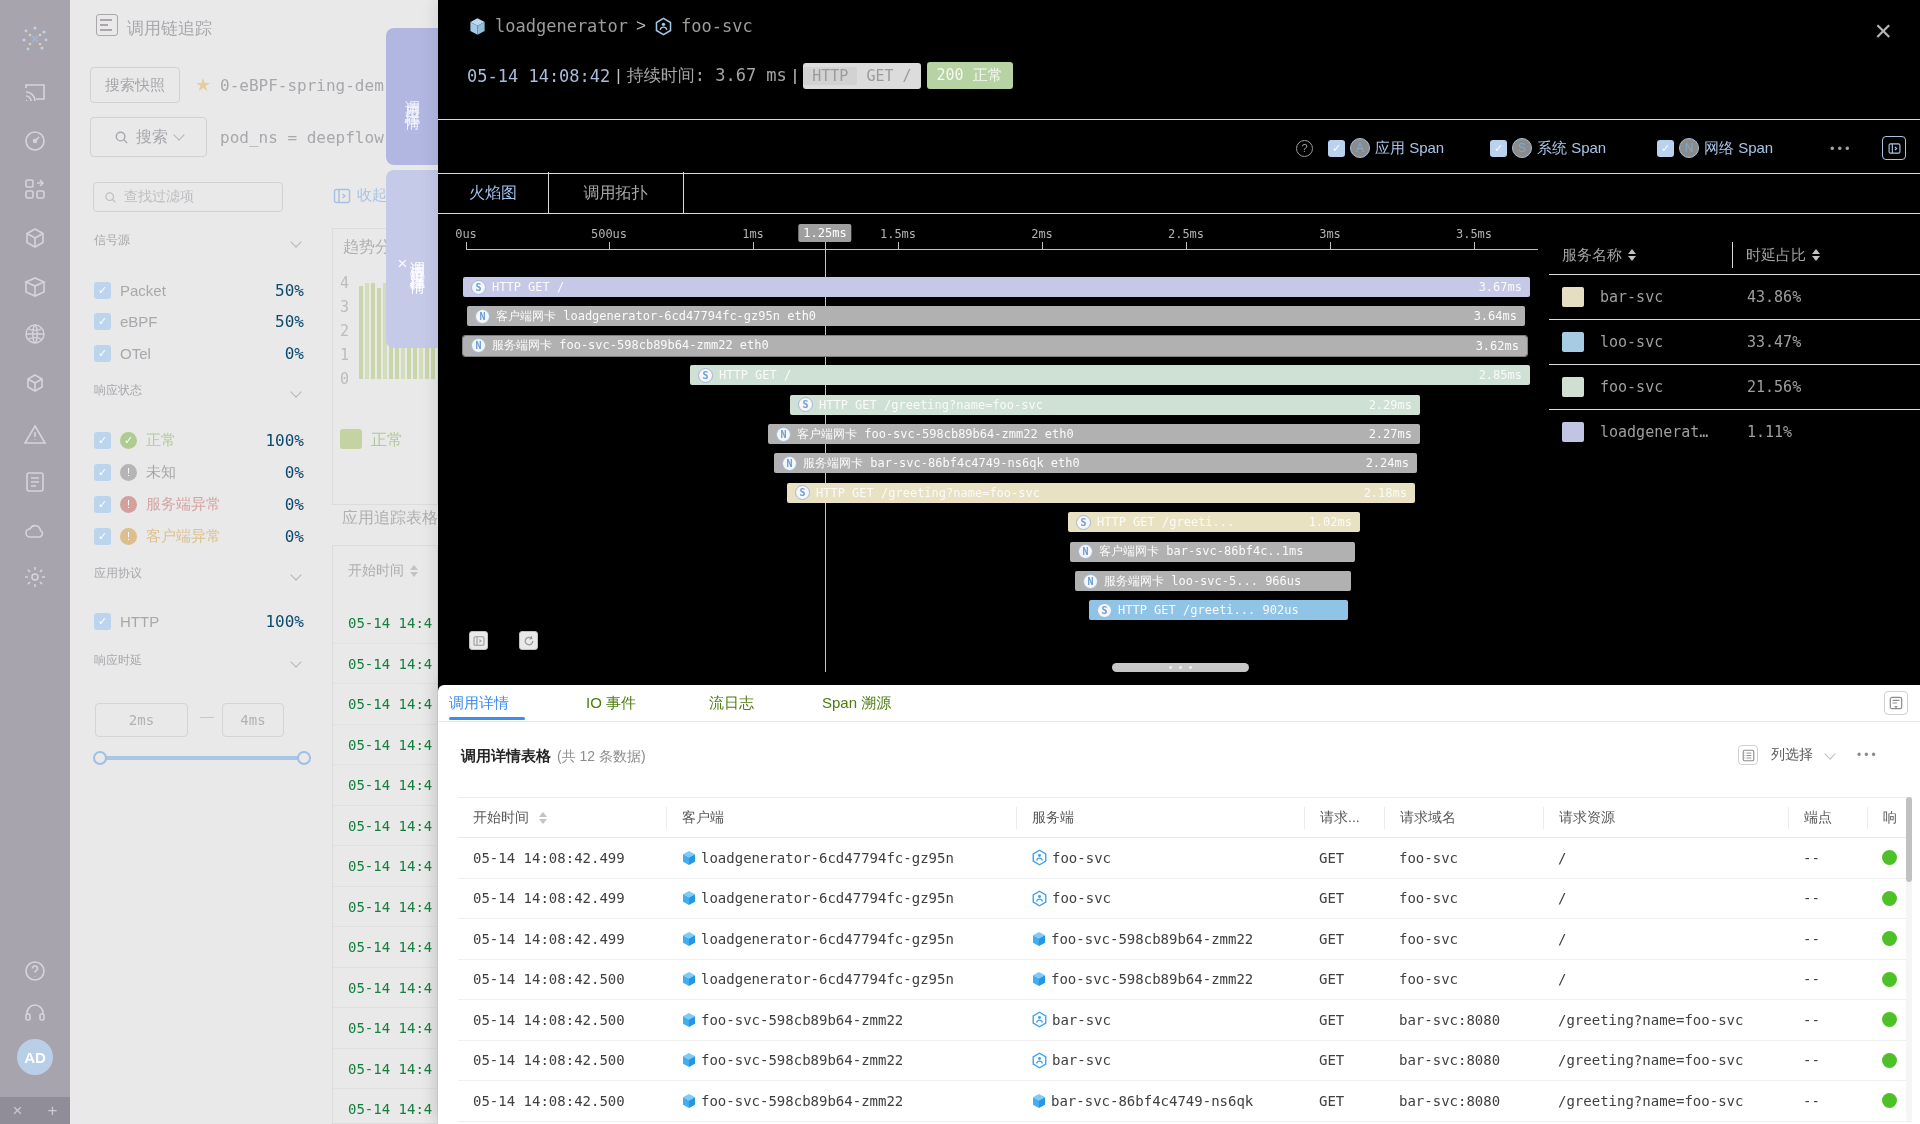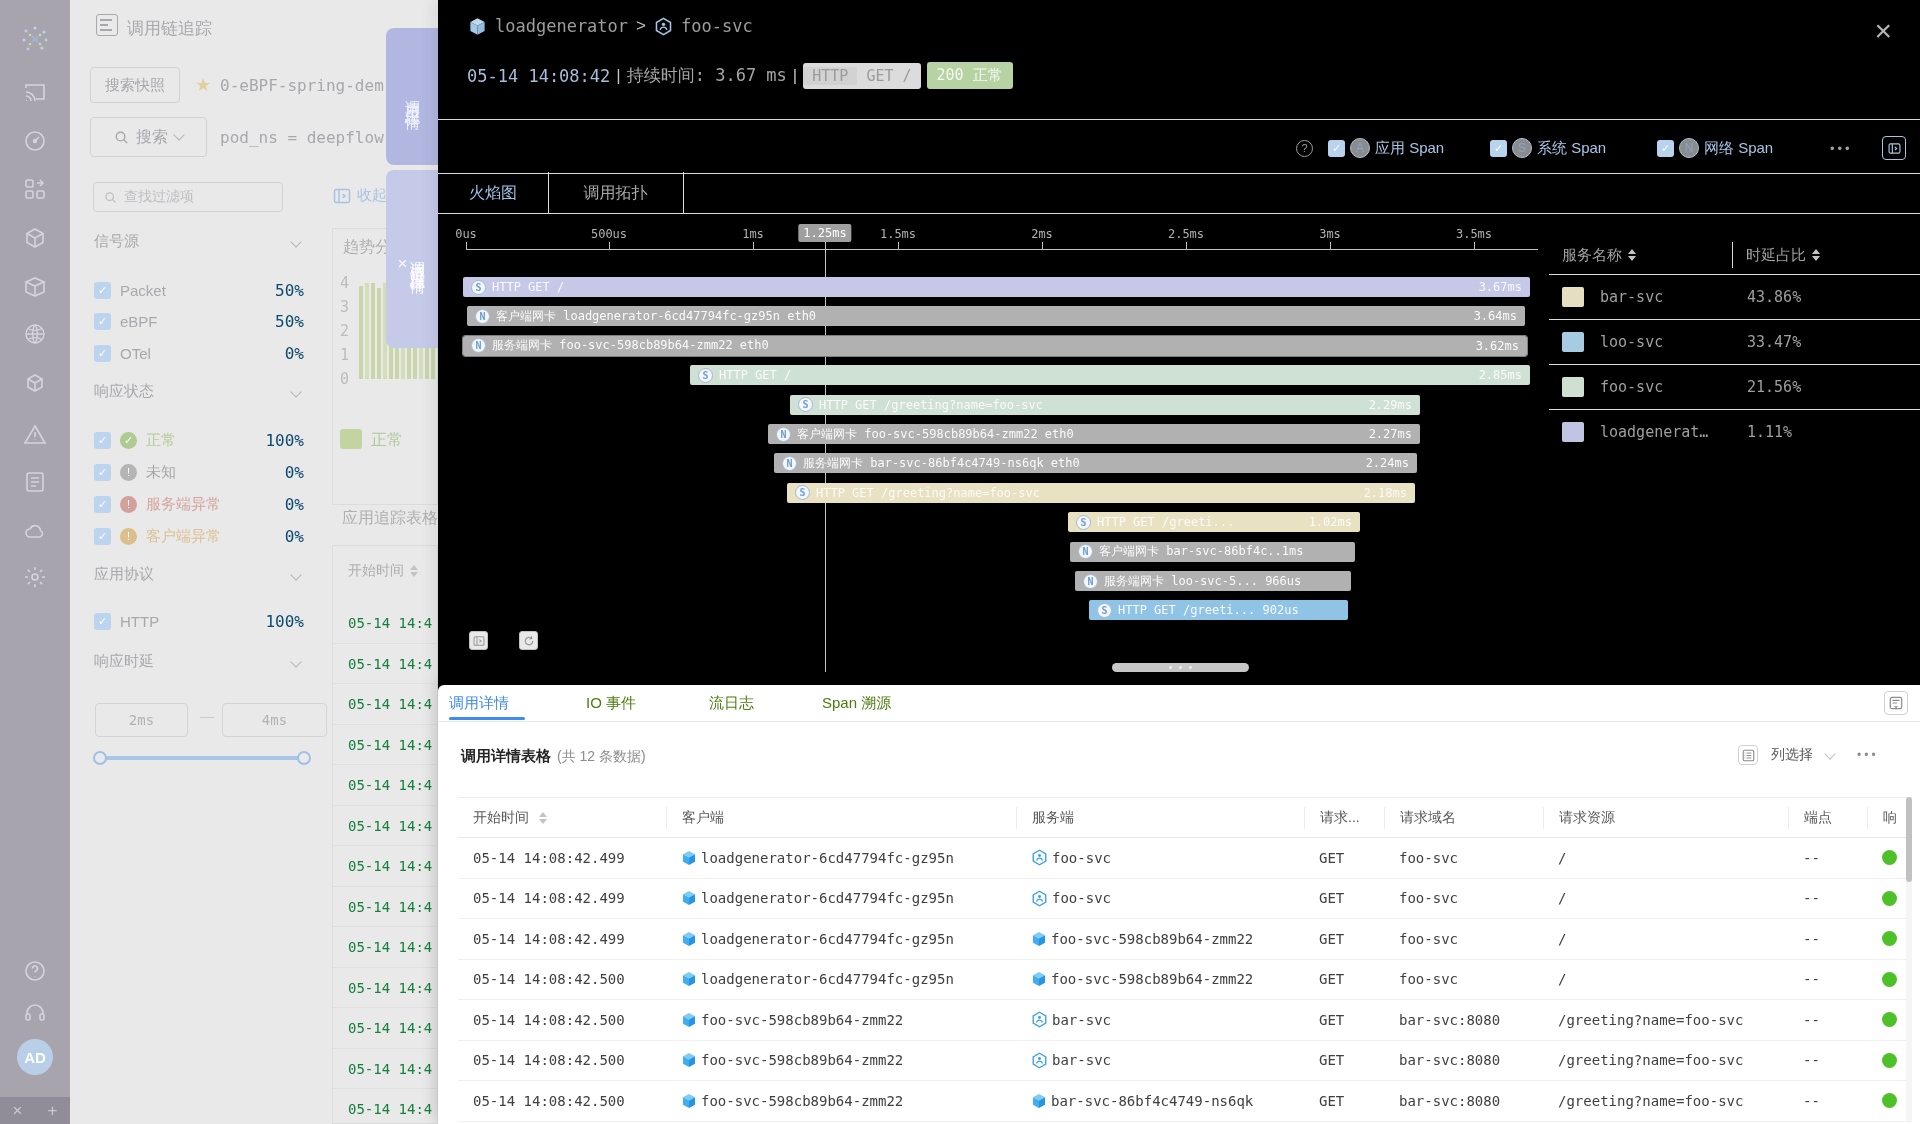--- a/index.html
+++ b/index.html
@@ -23,21 +23,21 @@
   .fp-title-ic{width:22px;height:22px;border:1.5px solid #a9a7ac;border-radius:3px;position:relative;}
   .fp-title-ic i{position:absolute;left:3px;height:2px;background:#a9a7ac;}
   .fp-title{font-size:17px;color:#a9a7ac;}
   .chip{border:1px solid #d2d2d2;border-radius:4px;color:#a9a7ac;display:flex;align-items:center;justify-content:center;background:#e9e9e9;}
   .star{color:#e3cf9c;font-size:18px;}
   .washed{color:#a9a7ac;}
   .pct{color:#0c4a6e;font-size:16px;}
   .chk{width:17px;height:17px;border-radius:3px;background:#bdd4ee;color:#fff;font-size:11px;display:flex;align-items:center;justify-content:center;}
   .chev{width:8px;height:8px;border-right:1.5px solid #b7b5b9;border-bottom:1.5px solid #b7b5b9;transform:rotate(45deg);display:inline-block;}
   .stat-ic{width:17px;height:17px;border-radius:50%;color:#fff;font-size:11px;display:flex;align-items:center;justify-content:center;}
-  .sec-h{font-size:15px;color:#a9a7ac;}
+  .sec-h{font-size:12px;color:#a9a7ac;}
   .row-lab{font-size:15px;}
   .lat-box{border:1px solid #d4d4d4;border-radius:4px;color:#b3b1b5;font-size:14px;display:flex;align-items:center;justify-content:center;}
   .slider-track{height:4px;background:#aac6e6;border-radius:2px;}
   .slider-dot{width:14px;height:14px;border-radius:50%;border:2px solid #9fc0e4;background:#e9e9e9;}
 
   
   .bgbox{position:absolute;border:1px solid #dcdcdc;background:#e9e9e9;}
   #trend-bars{position:absolute;left:26px;top:54px;width:78px;height:96px;display:flex;align-items:flex-end;gap:2px;overflow:hidden;}
   #trend-bars i{width:4px;background:#c8d6a9;display:block;}
   .bg-row{height:40.5px;line-height:40.5px;border-bottom:1px solid #e0e0e0;color:#15803d;font-size:14px;padding-left:15px;white-space:nowrap;overflow:hidden;}
@@ -332,21 +332,21 @@
           <span class="chk">✓</span>
           <span class="row-lab" style="color:#a9a7ac">HTTP</span>
           <span class="pct mono" style="margin-left:auto">100%</span>
         </div>
       </div>
 
     <div class="fp-abs sec-h" style="left:24px;top:652px">响应时延</div>
     <span class="fp-abs chev" style="left:222px;top:658px"></span>
     <div class="fp-abs lat-box mono" style="left:25px;top:703px;width:93px;height:34px">2ms</div>
     <div class="fp-abs" style="left:130px;top:717px;width:14px;border-top:1.5px solid #c9c9c9"></div>
-    <div class="fp-abs lat-box mono" style="left:152px;top:703px;width:105px;height:34px">4ms</div>
+    <div class="fp-abs lat-box mono" style="left:152px;top:703px;width:62px;height:34px">4ms</div>
     <div class="fp-abs slider-track" style="left:30px;top:756px;width:204px"></div>
     <div class="fp-abs slider-dot" style="left:23px;top:751px"></div>
     <div class="fp-abs slider-dot" style="left:227px;top:751px"></div>
   </div>
 
   <div class="bgbox" style="left:332px;top:228px;width:106px;height:277px">
     <div style="position:absolute;left:10px;top:8px;font-size:16px;color:#b0b0b0;white-space:nowrap">趋势分</div>
     <div id="trend-yaxis">
         <div class="mono" style="position: absolute; right: 88px; top: 45px; font-size: 15px; color: rgb(188, 188, 188);">4</div>
         <div class="mono" style="position: absolute; right: 88px; top: 69px; font-size: 15px; color: rgb(188, 188, 188);">3</div>

